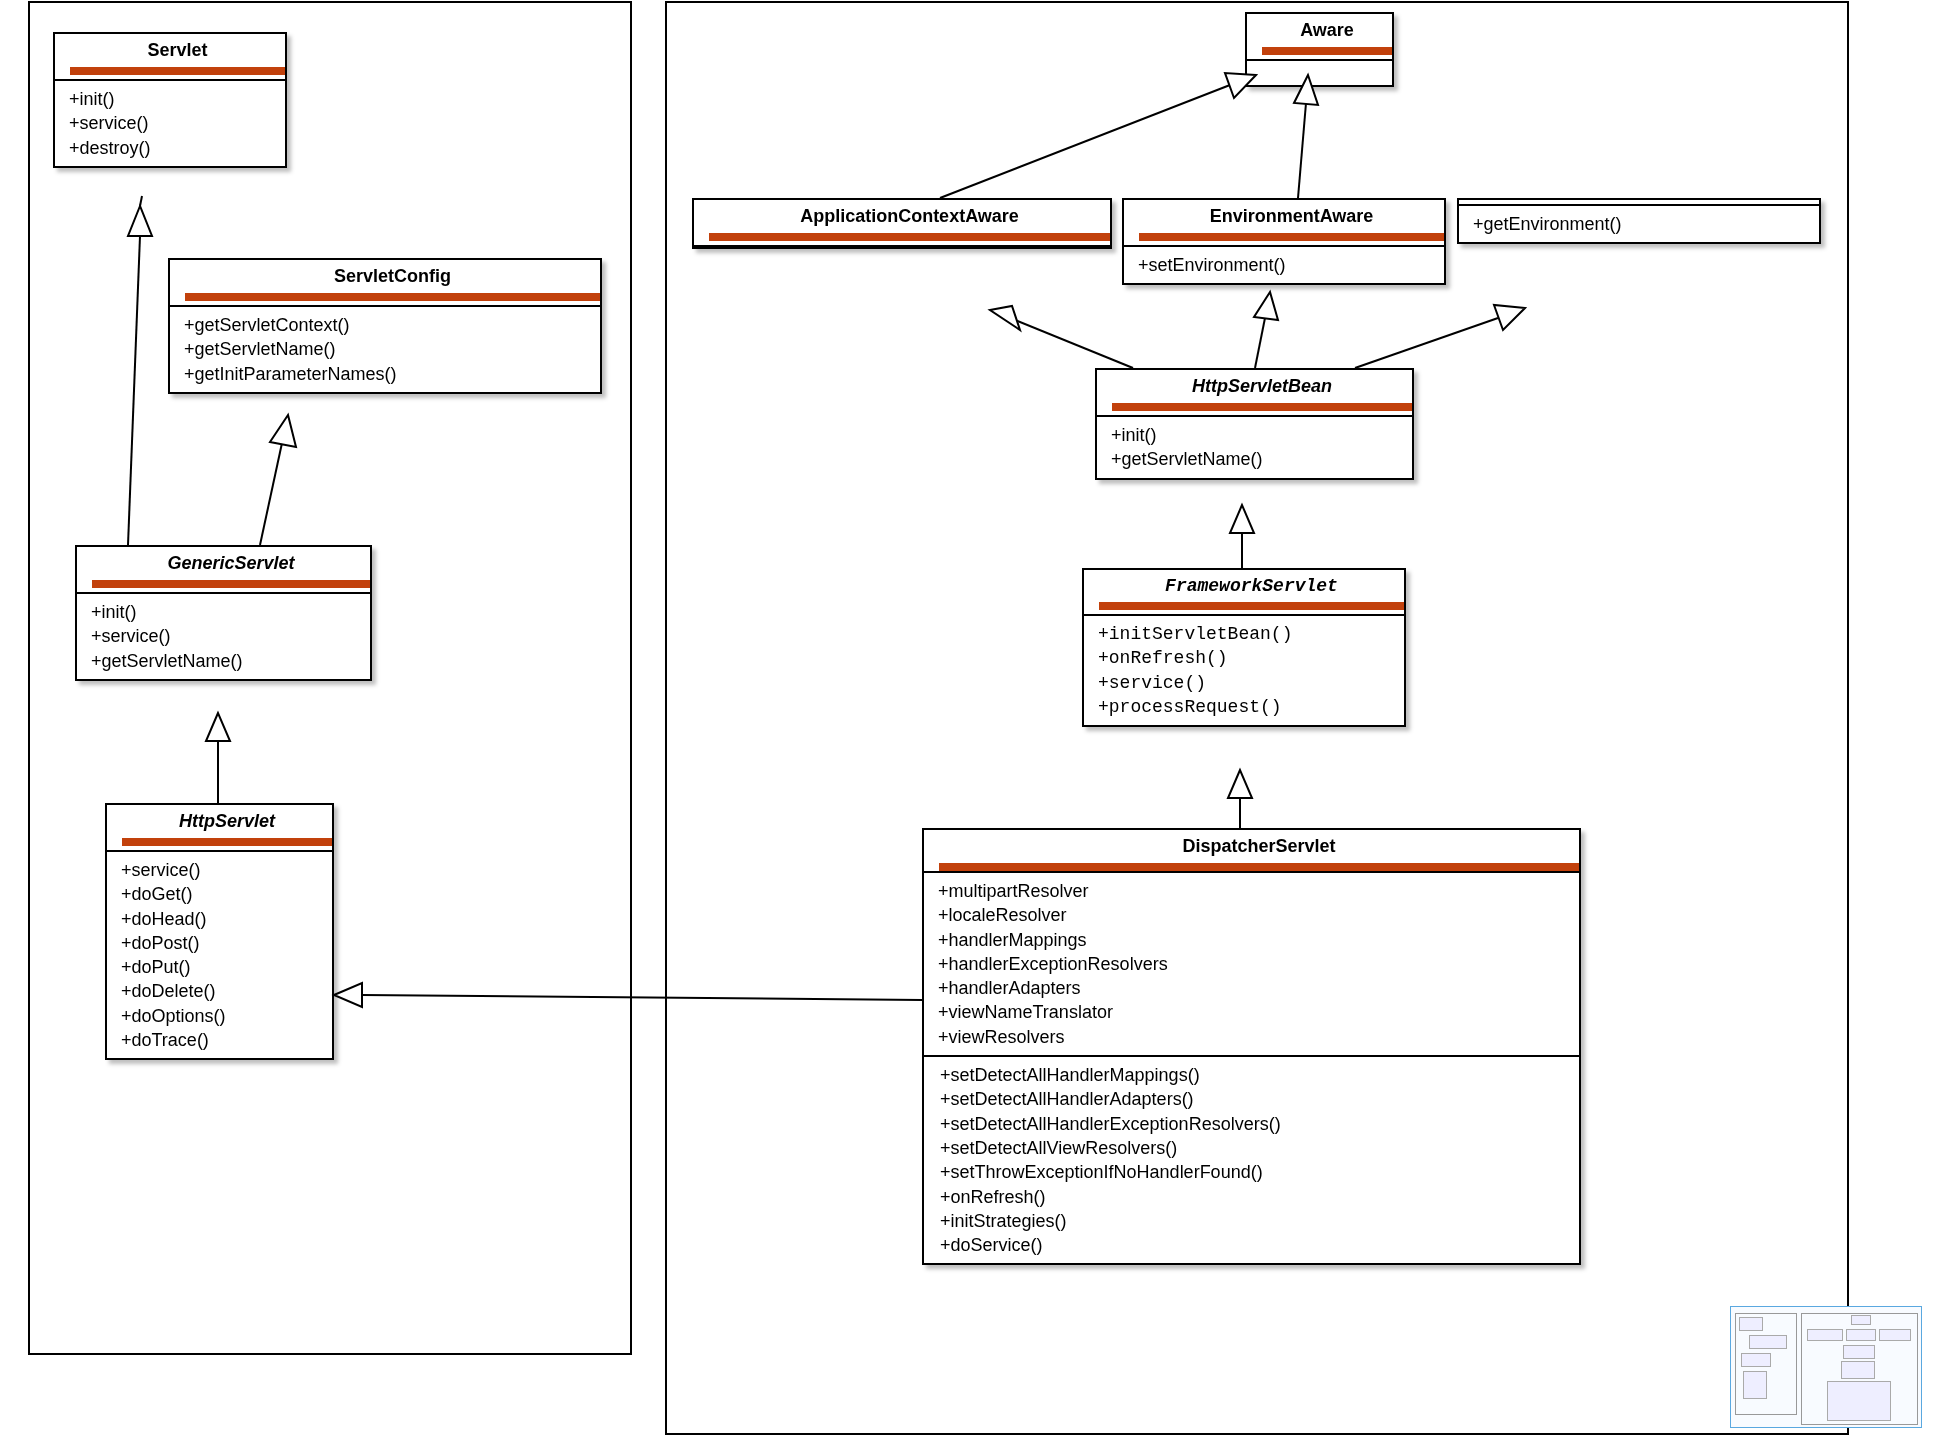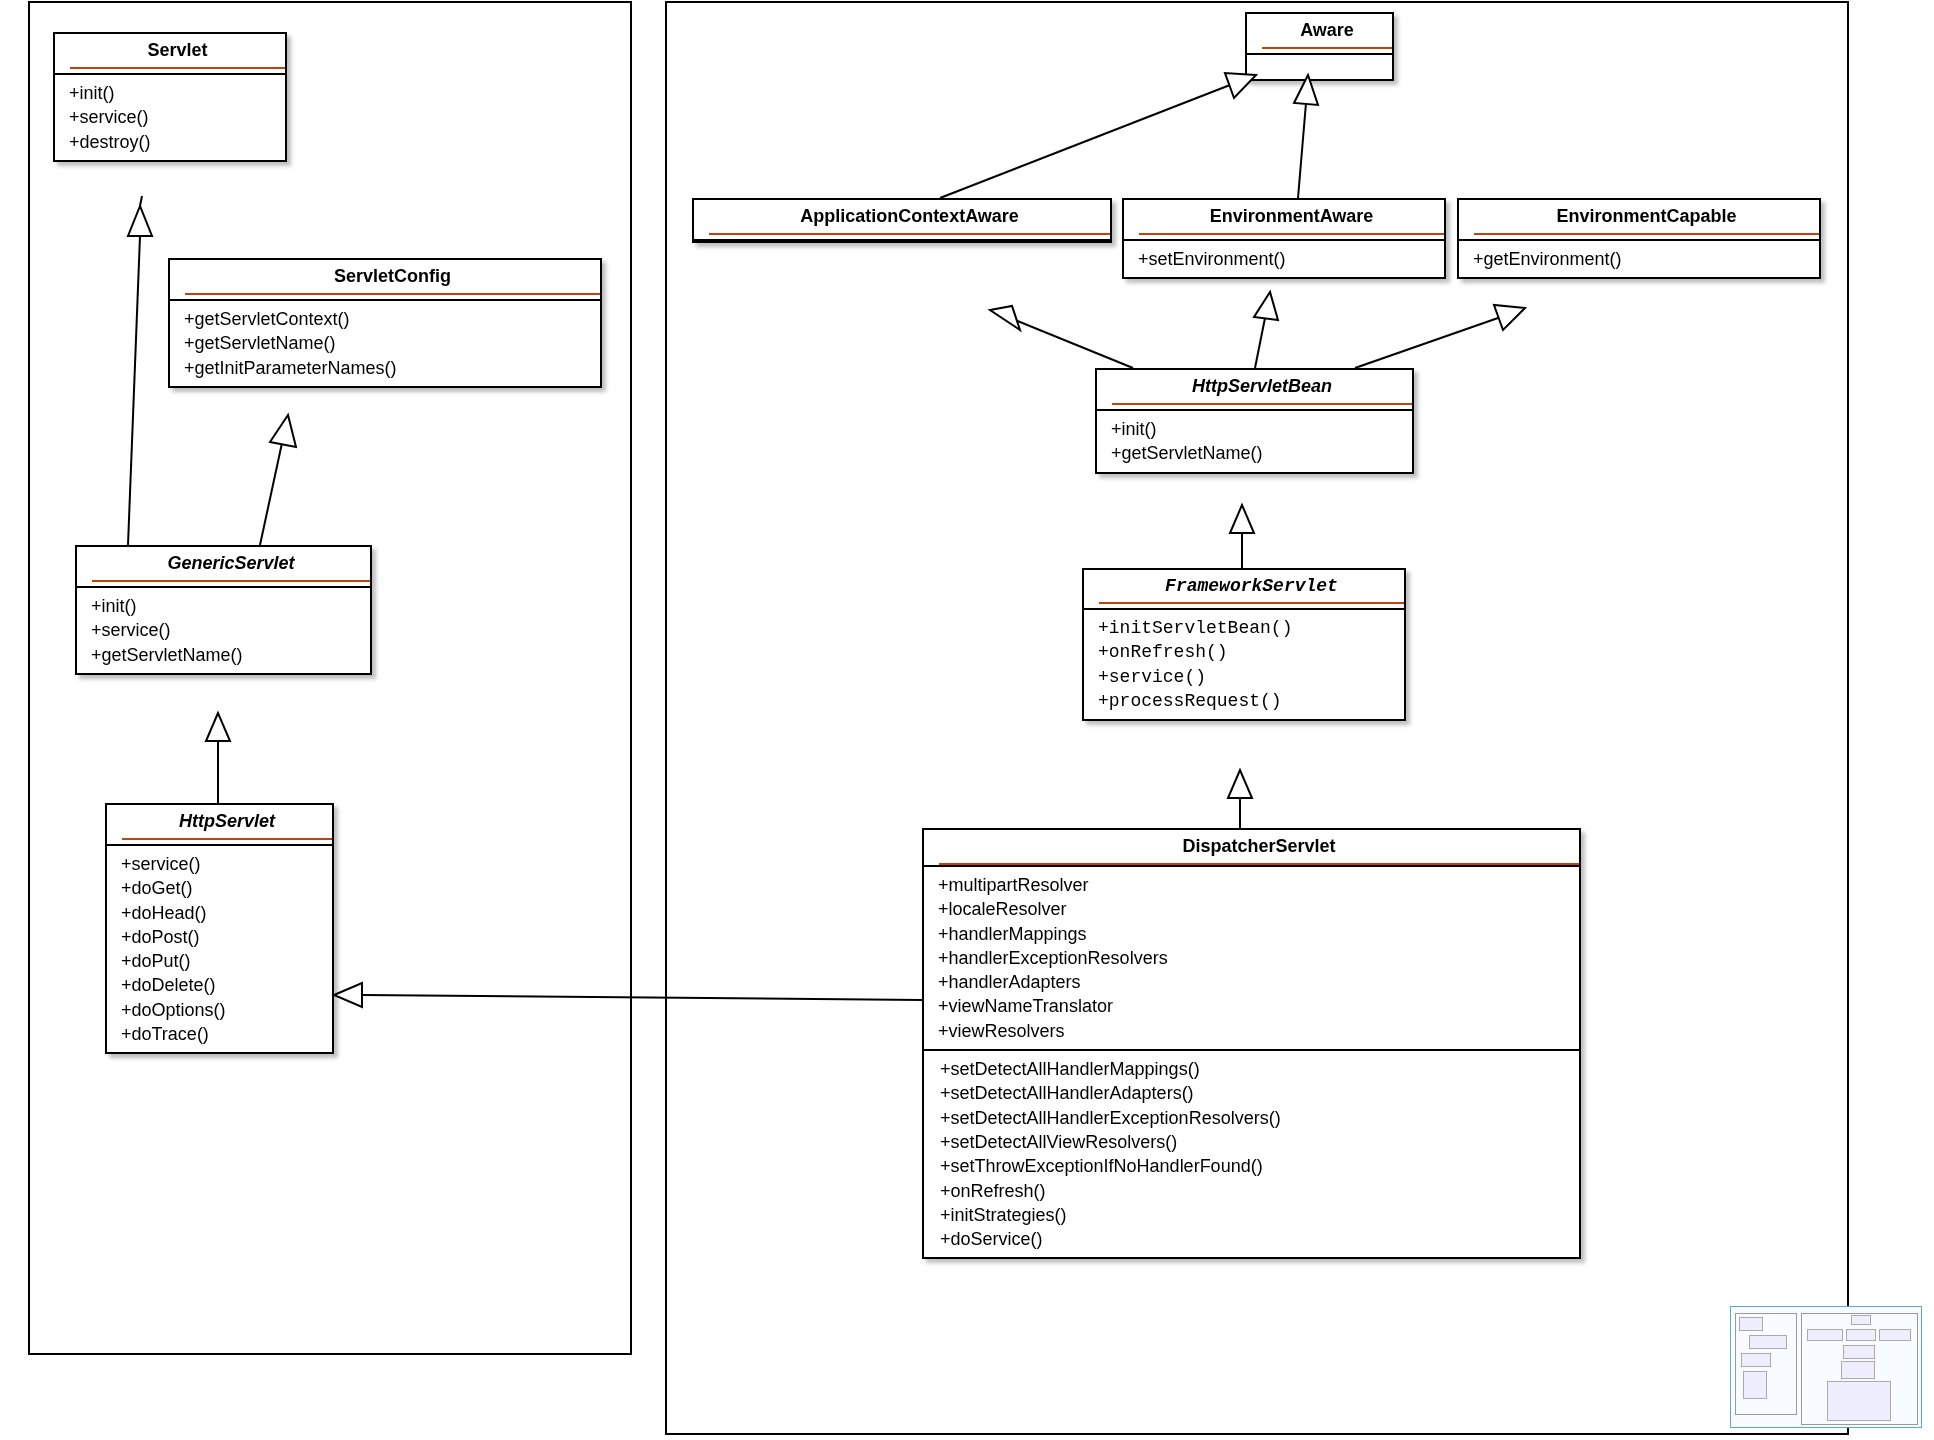--- a/index.html
+++ b/index.html
@@ -1,19 +1,19 @@
 <!DOCTYPE html>
 <html><head>
 <meta charset="utf-8">
 <style>
   html,body{margin:0;padding:0;font-family:Arial,Helvetica,sans-serif;background:#fff;color:#000;font-size:18px;}
   .canvas{position:relative;width:1934px;height:1440px;}
   .package{position:absolute;border:2px solid #000;background:transparent;}
   .class-box{position:absolute;background:#fff;border:2px solid #000;box-shadow:4px 4px 4px rgba(0,0,0,0.25);}
-  .class-name{border-bottom:2px solid #c2410c;text-align:center;font-weight:bold;padding:6px 16px;white-space:nowrap;margin-left:15px;}
+  .class-name{border-bottom:8px solid #c2410c;text-align:center;font-weight:bold;padding:6px 16px;white-space:nowrap;margin-left:15px;}
   .class-name.italic{font-style:italic;}
   .sep{border-bottom:2px solid #000;height:4px;}
   .section{padding:6px 14px;}
   .section div{white-space:nowrap;line-height:1.35;}
   svg.wires{position:absolute;left:0;top:0;width:1934px;height:1440px;pointer-events:none;}
   line{stroke:#000;stroke-width:2;fill:none;}
   polygon.hollow{fill:#fff;stroke:#000;stroke-width:2;}
   .thumb{position:absolute;right:12px;bottom:12px;width:190px;height:120px;border:1px solid #5aa8e0;background:#f8fbff;}
   .thumb .tpkg{position:absolute;border:1px solid #999;}
   .thumb .tbox{position:absolute;background:#eef;border:1px solid #aaa;}
@@ -84,21 +84,20 @@
 
   <div class="class-box" style="left:1122px;top:198px;width:320px;">
     <div class="class-name">EnvironmentAware</div>
     <div class="sep"></div>
     <div class="section">
       <div>+setEnvironment()</div>
     </div>
   </div>
 
   <div class="class-box" style="left:1457px;top:198px;width:360px;">
-    <div class="class-name">EnvironmentCapable</div>
     <div class="sep"></div>
     <div class="section">
       <div>+getEnvironment()</div>
     </div>
   </div>
 
   <div class="class-box" style="left:1095px;top:368px;width:315px;">
     <div class="class-name italic">HttpServletBean</div>
     <div class="sep"></div>
     <div class="section">

